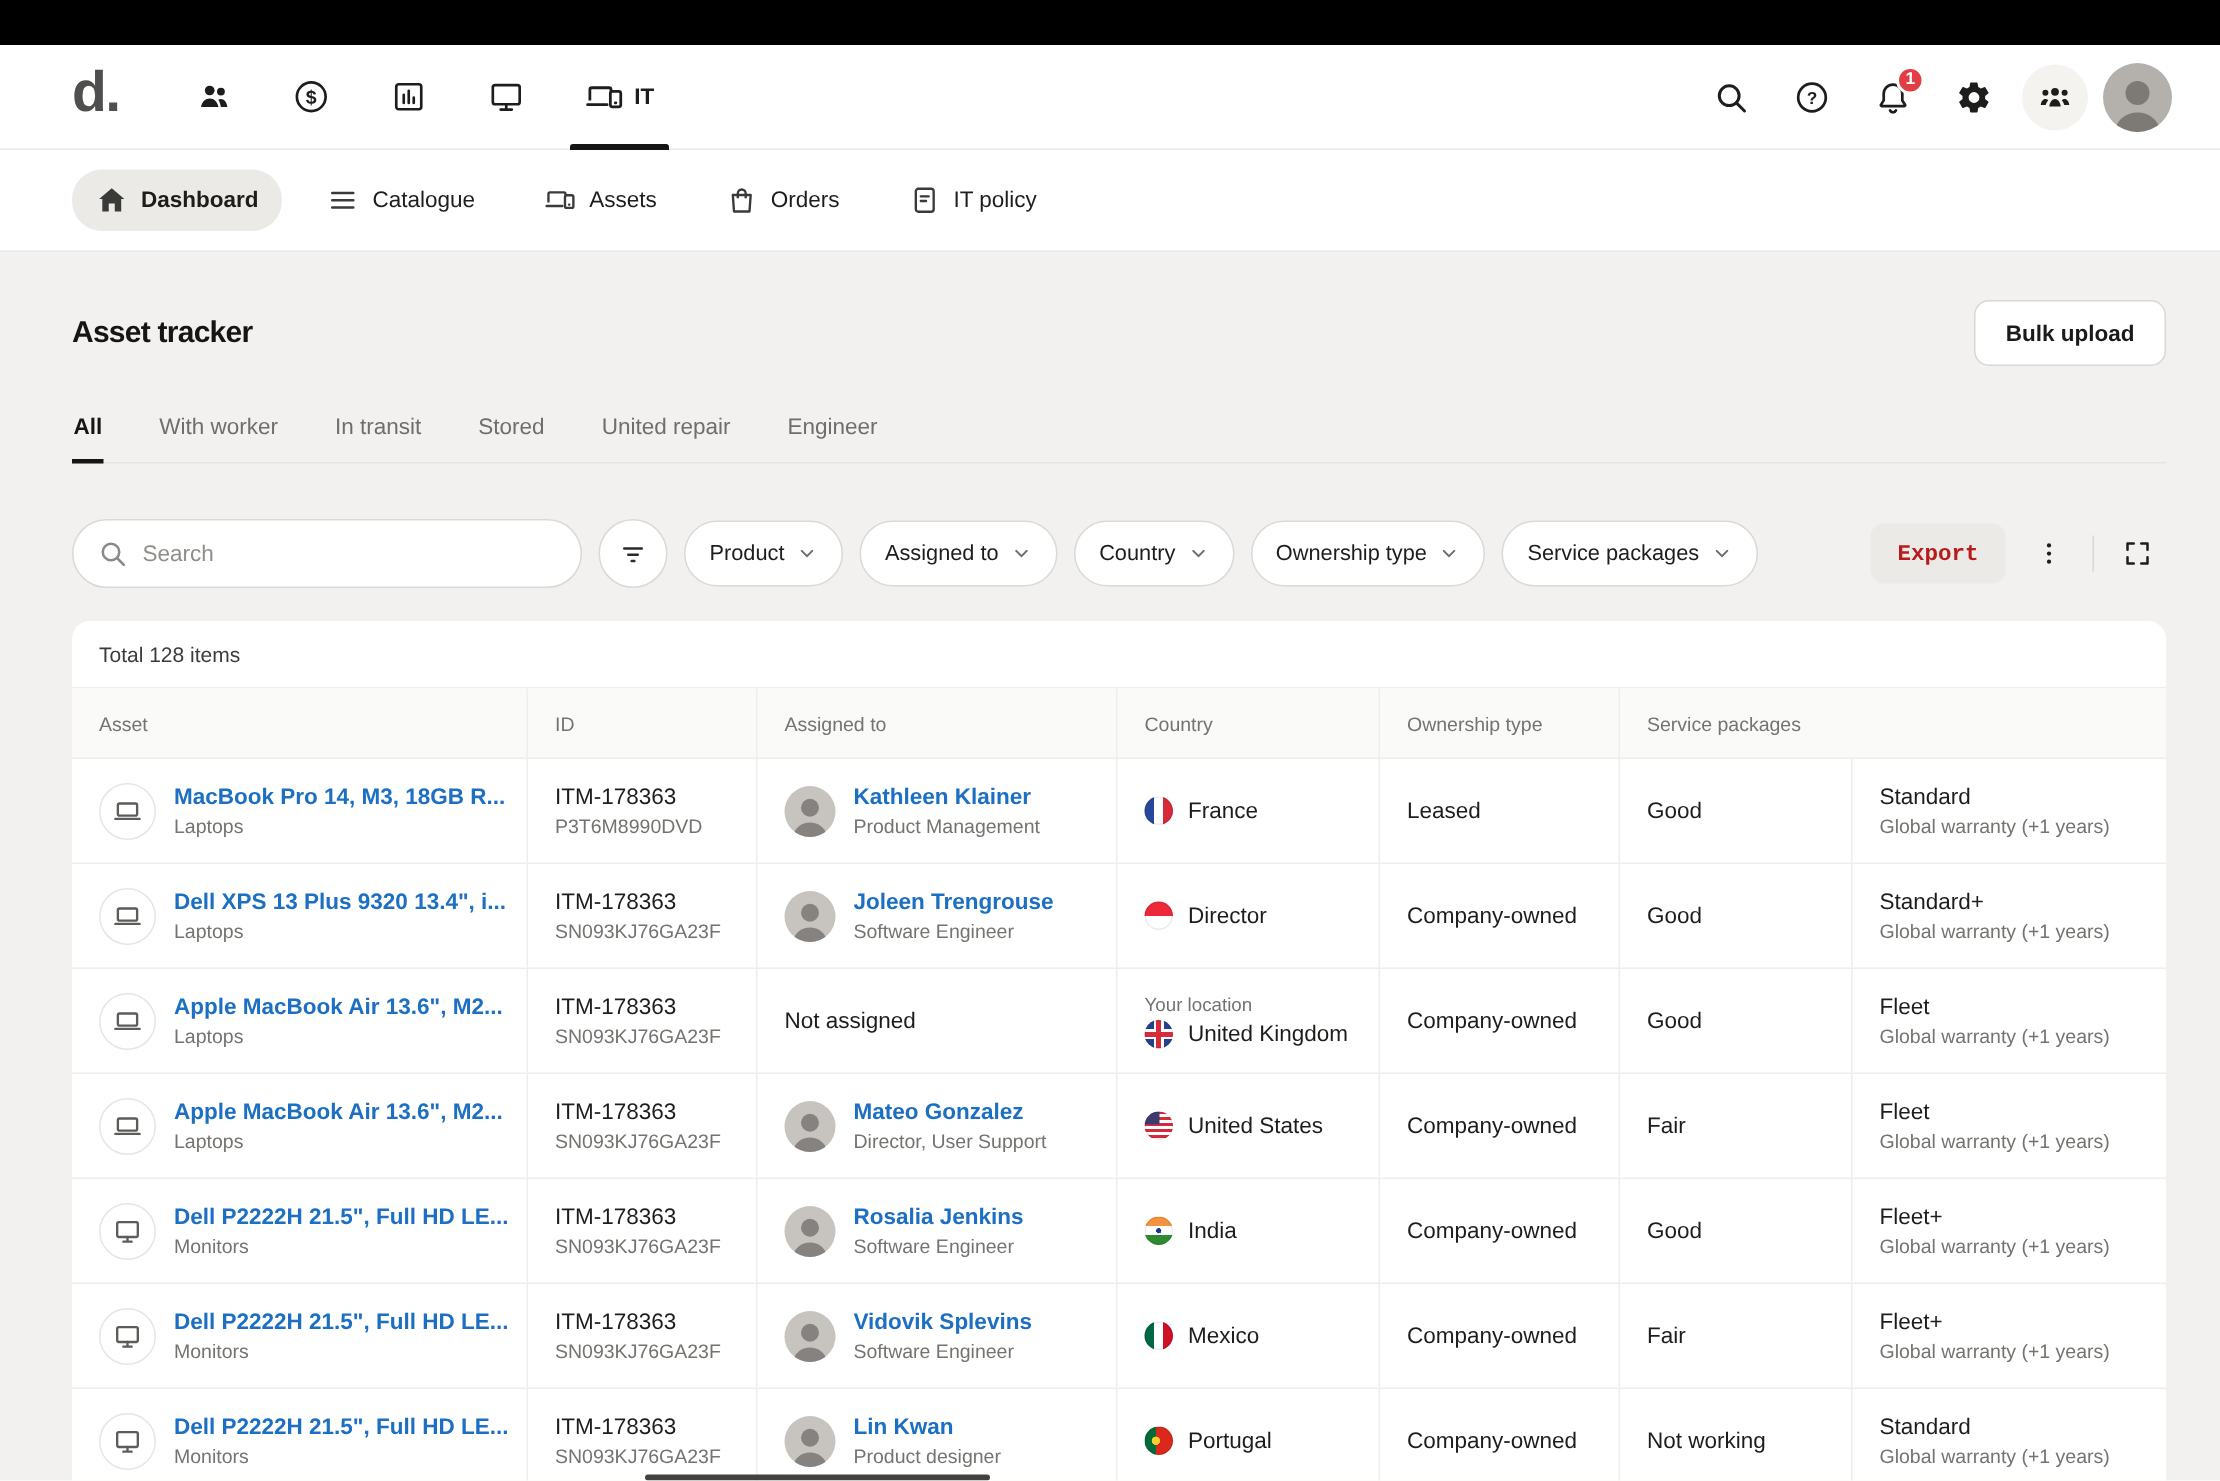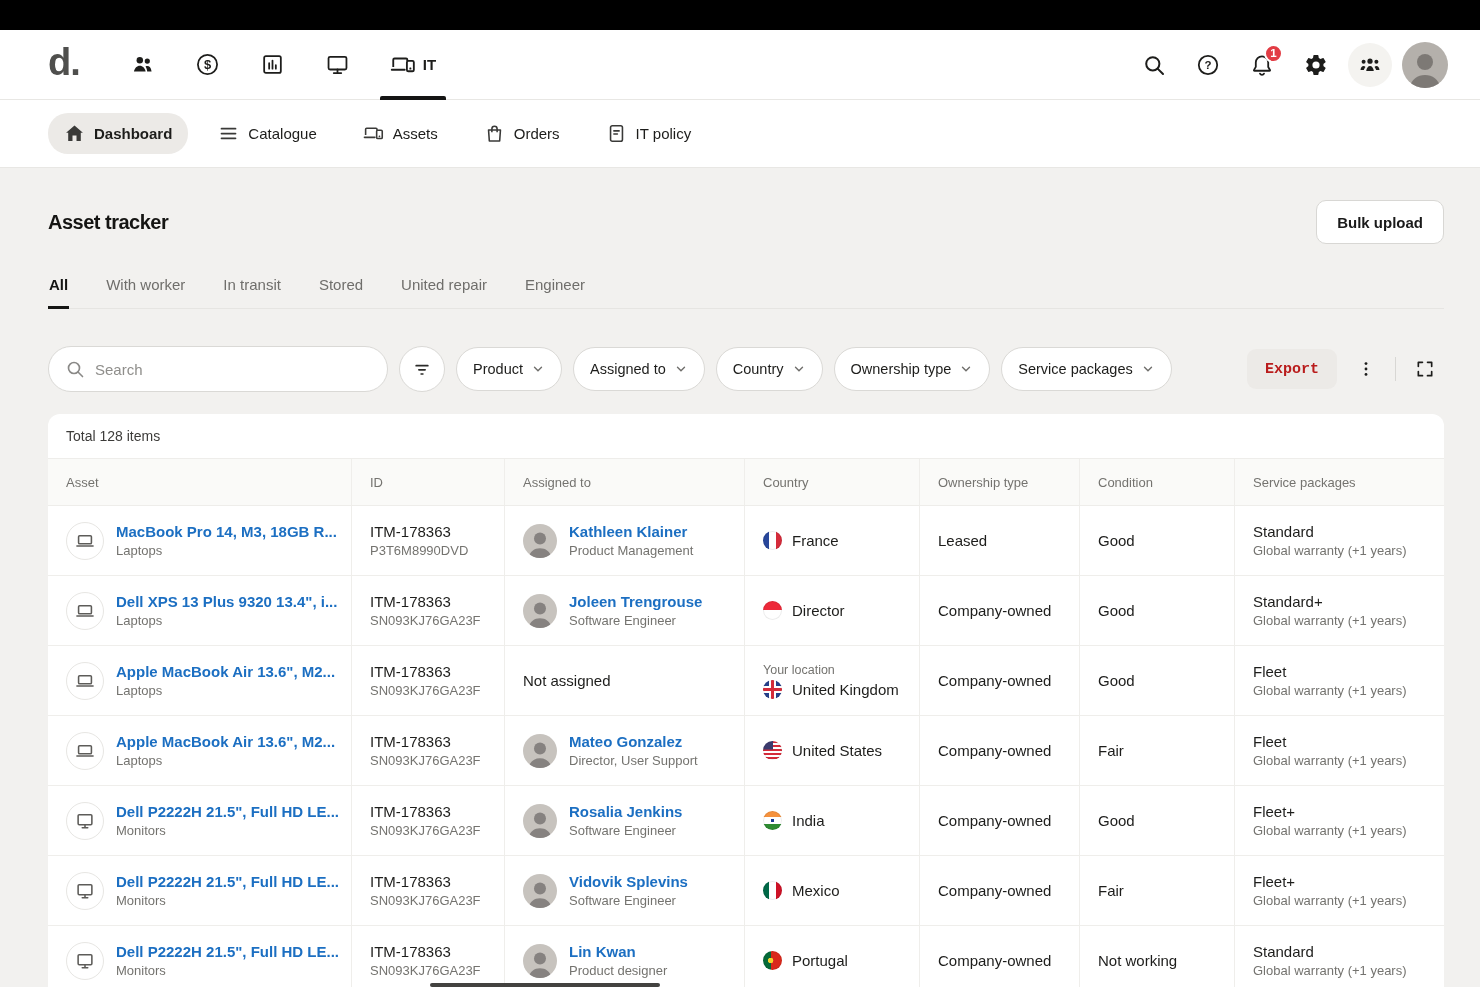--- a/index.html
+++ b/index.html
@@ -437,21 +437,20 @@
 
   <section class="card">
     <div class="card-summary">Total 128 items</div>
 
     <div class="tgrid thead">
       <div class="th">Asset</div>
       <div class="th">ID</div>
       <div class="th">Assigned to</div>
       <div class="th">Country</div>
       <div class="th">Ownership type</div>
-      <div class="th">Condition</div>
       <div class="th">Service packages</div>
     </div>
 
     <div>
   <div class="tgrid trow">
     <div class="td">
       <span class="asset-ic-wrap">
         <span>
           <svg width="22" height="22" viewBox="0 0 24 24" fill="none" stroke="currentColor" stroke-width="1.7">
             <rect x="5" y="6.2" width="14" height="8.8" rx="1.2"></rect>

